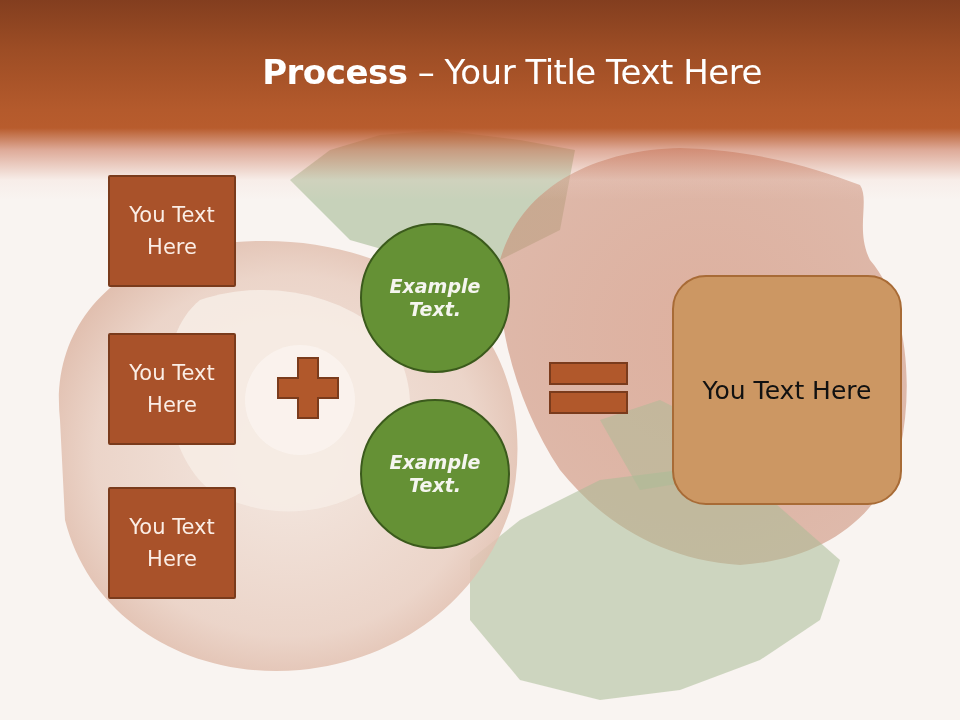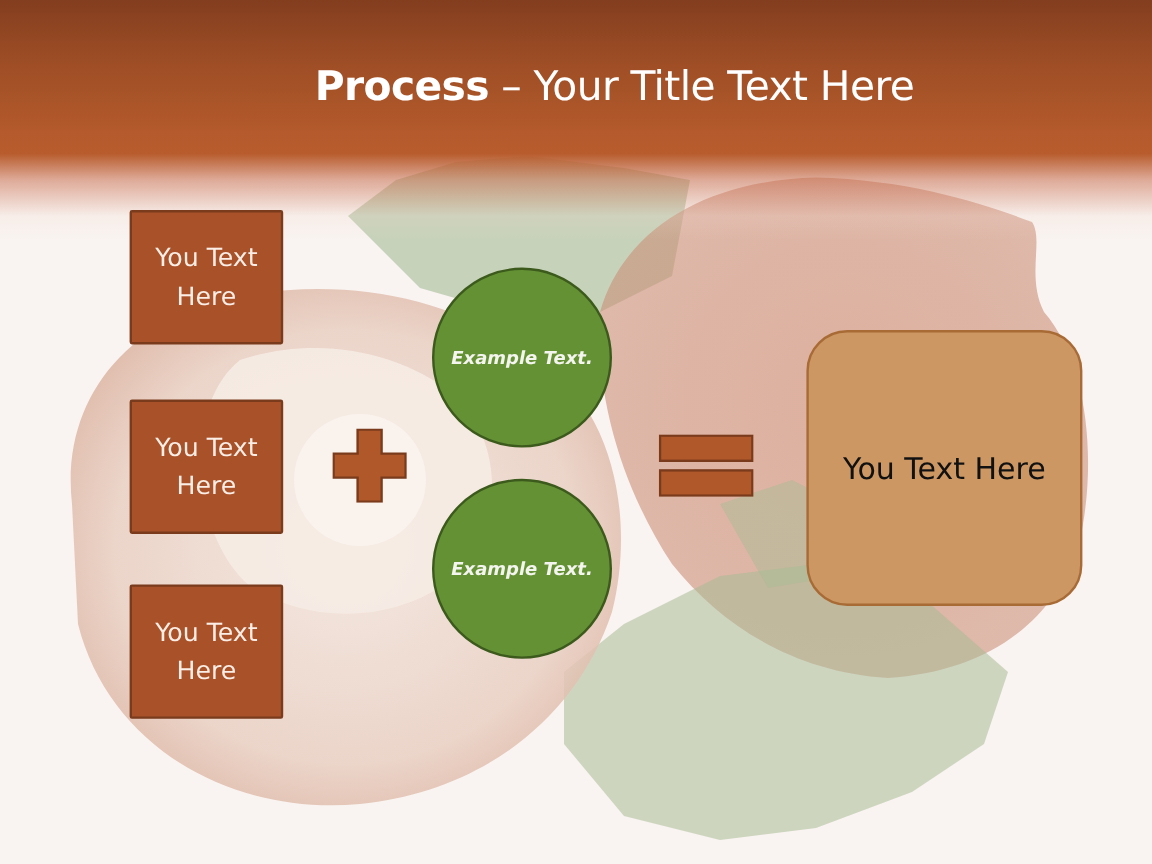--- a/index.html
+++ b/index.html
@@ -7,21 +7,21 @@
   .bg-art { position:absolute; left:0; top:0; width:960px; height:720px; }
   .header { position:absolute; left:0; top:0; width:960px; height:200px;
     background:linear-gradient(to bottom, #833e1f 0%, #9d4d25 25%, #b45a2c 55%, #b85c2d 64%, rgba(200,110,80,0.55) 75%, rgba(240,210,200,0.2) 90%, rgba(249,244,241,0) 100%); }
   .title { position:absolute; left:0; top:52px; width:960px; text-align:center; color:#fff; font-size:34px; font-family:"DejaVu Sans", sans-serif; letter-spacing:-0.5px;margin-left:32px; }
   .title b { font-weight:bold; }
   .title span.rest { font-weight:normal; }
   .box { position:absolute; left:108px; width:128px; height:112px; background:#a9522a; border:2px solid #7a3b1c; border-radius:2px;
     color:#fbeee6; font-size:21px; font-family:"DejaVu Sans", sans-serif; display:flex; align-items:center; justify-content:center; text-align:center; line-height:32px; box-sizing:border-box; }
   .plus { position:absolute; left:277px; top:357px; width:62px; height:62px; }
   .circle { position:absolute; left:360px; width:150px; height:150px; border-radius:50%; background:#659135; border:2px solid #3b5a1c; box-sizing:border-box;
-    color:#f5f5ef; font-style:italic; font-weight:bold; font-size:15px; display:flex; align-items:center; justify-content:center; text-align:center; line-height:23px; font-family:"DejaVu Sans", sans-serif; }
+    color:#f5f5ef; font-style:italic; font-weight:bold; font-size:19px; display:flex; align-items:center; justify-content:center; text-align:center; line-height:23px; font-family:"DejaVu Sans", sans-serif; }
   .equals { position:absolute; left:549px; top:362px; width:79px; height:52px; }
   .result { position:absolute; left:672px; top:275px; width:230px; height:230px; background:#cc9763; border:2px solid #a86b36; border-radius:34px; box-sizing:border-box;
     color:#111; font-size:25px; font-family:"DejaVu Sans", sans-serif; display:flex; align-items:center; justify-content:center; text-align:center; }
 </style>
 </head>
 <body>
 
 <svg class="bg-art" viewBox="0 0 960 720">
   <defs>
     <radialGradient id="nutR" cx="0.5" cy="0.45" r="0.6">

